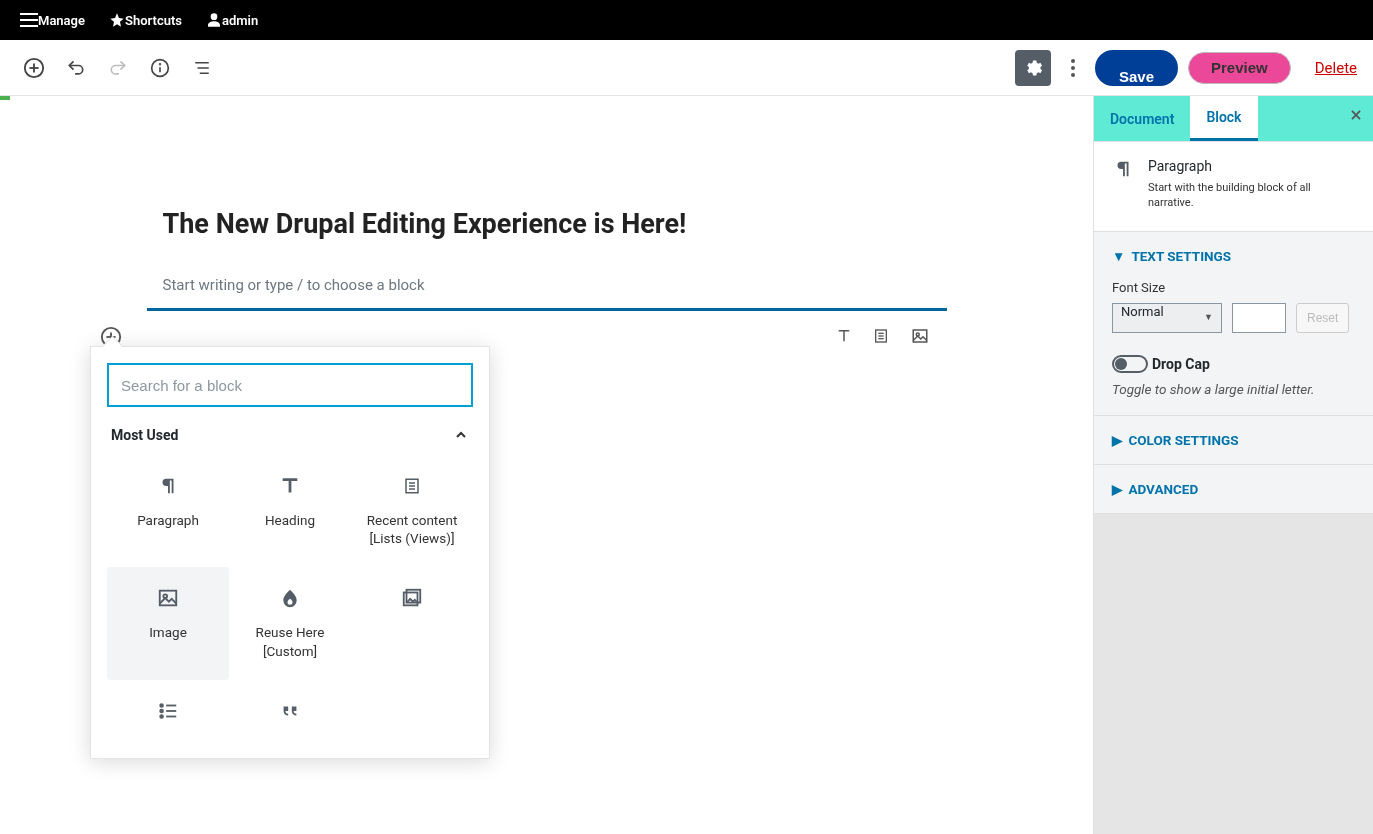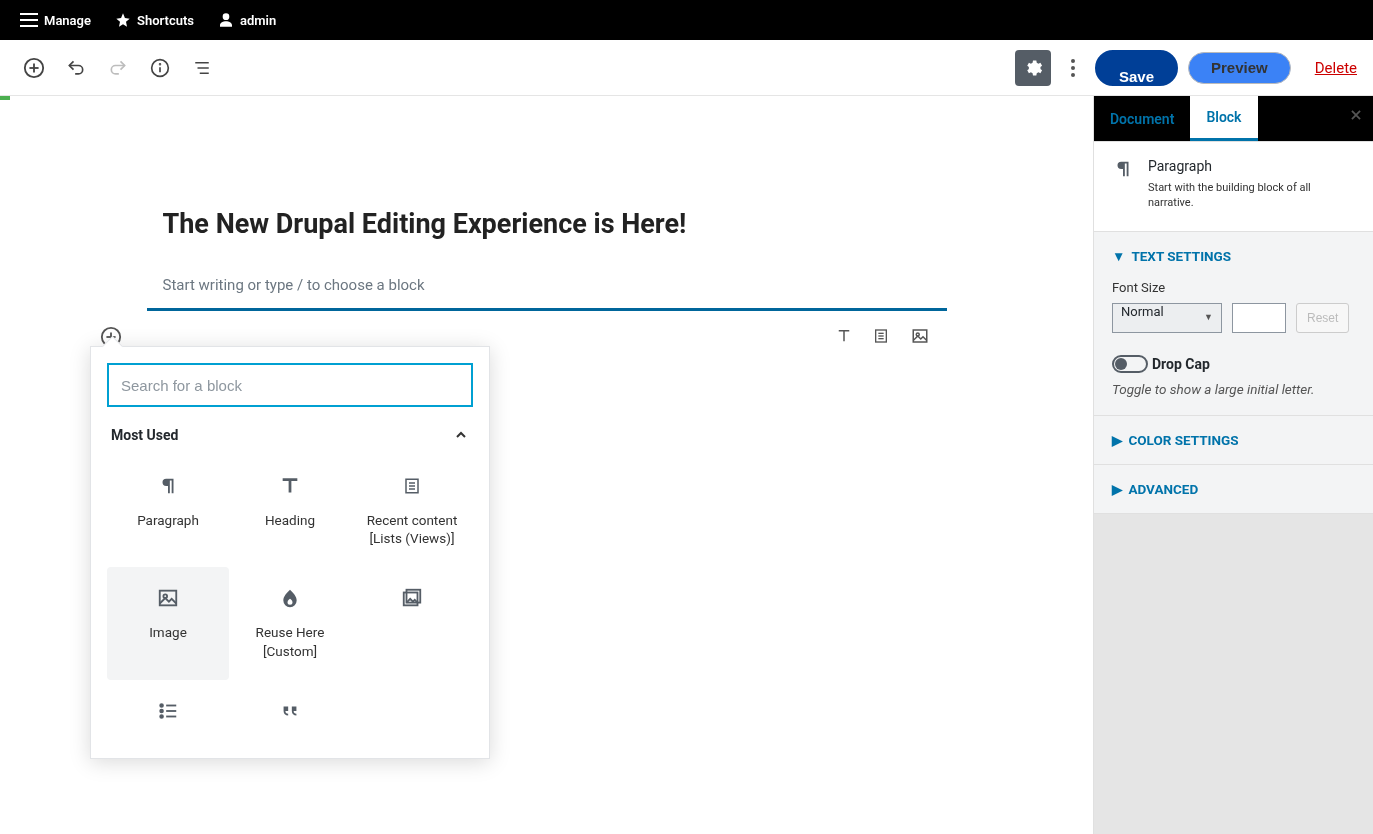--- a/index.html
+++ b/index.html
@@ -1,33 +1,33 @@
 <!DOCTYPE html>
 <html><head>
 <meta charset="utf-8">
 <style>
   * { box-sizing: border-box; margin: 0; padding: 0; }
   body { font-family: -apple-system, BlinkMacSystemFont, "Segoe UI", Roboto, sans-serif; font-size: 14px; color: #23282d; width: 1373px; height: 834px; overflow: hidden; background: #fff; }
 
   
   .admin-bar { background: #000; height: 40px; display: flex; align-items: center; padding: 0 8px; color: #fff; }
-  .admin-item { display: flex; align-items: center; gap: 6px; padding: 0 12px; height: 100%; font-weight: 600; font-size: 13px; cursor: pointer; }
+  .admin-item { display: flex; align-items: center; padding: 0 12px; height: 100%; font-weight: 600; font-size: 13px; cursor: pointer; }
   .admin-item svg { fill: #fff; }
 
   
   .editor-toolbar { height: 56px; display: flex; align-items: center; justify-content: space-between; padding: 0 16px; border-bottom: 1px solid #e5e5e5; }
   .toolbar-left { display: flex; align-items: center; gap: 6px; }
   .tb-btn { width: 36px; height: 36px; display: flex; align-items: center; justify-content: center; background: none; border: none; cursor: pointer; border-radius: 4px; color: #444; }
   .tb-btn svg { stroke: #444; fill: none; }
   .toolbar-right { display: flex; align-items: center; gap: 10px; }
   .gear-btn { width: 36px; height: 36px; background: #555d66; border-radius: 4px; display: flex; align-items: center; justify-content: center; cursor: pointer; }
   .gear-btn svg { fill: #fff; }
   .dots-btn { width: 24px; height: 36px; display:flex; align-items:center; justify-content:center; cursor:pointer; color:#555; }
   .save-btn { background: #003f97; color: #fff; border: 2px solid #003f97; border-radius: 18px; height: 32px; padding: 16px 22px; font-weight: 600; font-size: 15px; cursor: pointer; }
-  .preview-btn { background: #3b82f6; color: #333; border: 1px solid #bbb; border-radius: 18px; height: 32px; padding: 0 22px; font-weight: 600; font-size: 15px; cursor: pointer; }
+  .preview-btn { background: #ec4899; color: #333; border: 1px solid #bbb; border-radius: 18px; height: 32px; padding: 0 22px; font-weight: 600; font-size: 15px; cursor: pointer; }
   .delete-link { color: #c00; font-size: 15px; text-decoration: underline; margin-left: 14px; cursor: pointer; }
 
   
   .green-line { position: absolute; top: 96px; left: 0; width: 10px; height: 4px; background: #4caf50; }
 
   
   .layout { display: flex; height: calc(834px - 40px - 56px); }
   .canvas { flex: 1; position: relative; padding-top: 100px; }
   .sidebar { width: 280px; border-left: 1px solid #e0e0e0; background: #f3f4f5; display: flex; flex-direction: column; }
 
@@ -48,21 +48,21 @@
   .search-input { width: 100%; height: 44px; border: 2px solid #00a0d2; padding: 0 12px; font-size: 15px; color: #555; outline: none; }
   .search-input::placeholder { color: #8e979f; }
   .section-header { display: flex; justify-content: space-between; align-items: center; padding: 20px 4px 12px; font-weight: 700; font-size: 14px; cursor:pointer; }
   .block-grid { display: grid; grid-template-columns: repeat(3, 1fr); }
   .block-item { display: flex; flex-direction: column; align-items: center; justify-content: flex-start; padding: 20px 6px; cursor: pointer; text-align: center; border-radius: 4px; }
   .block-item.hover { background: #f3f4f5; }
   .block-item .label { margin-top: 14px; font-size: 13.5px; color: #333; line-height: 1.35; }
   .block-item svg { color: #555d66; }
 
   
-  .side-tabs { display: flex; align-items: flex-end; background: #000000; border-bottom: 1px solid #e0e0e0; height: 46px; position: relative; }
+  .side-tabs { display: flex; align-items: flex-end; background: #5eead4; border-bottom: 1px solid #e0e0e0; height: 46px; position: relative; }
   .side-tab { padding: 0 16px; height: 100%; display: flex; align-items: center; font-size: 14px; font-weight: 600; color: #0073aa; cursor: pointer; }
   .side-tab.active { background: #fff; border-bottom: 3px solid #0073aa; }
   .side-close { position: absolute; right: 10px; top: 12px; cursor: pointer; color: #555; }
 
   .block-meta { background: #fff; padding: 16px 18px 20px; display: flex; gap: 14px; }
   .block-meta .meta-icon { flex-shrink:0; }
   .block-meta .meta-title { font-size: 14px; margin-bottom: 6px; }
   .block-meta .meta-desc { font-size: 11px; color: #333; line-height: 1.4; }
 
   .panel { border-top: 1px solid #e0e0e0; }

